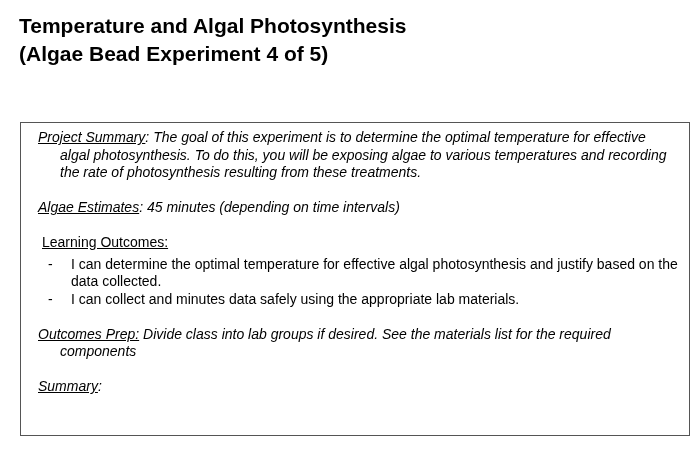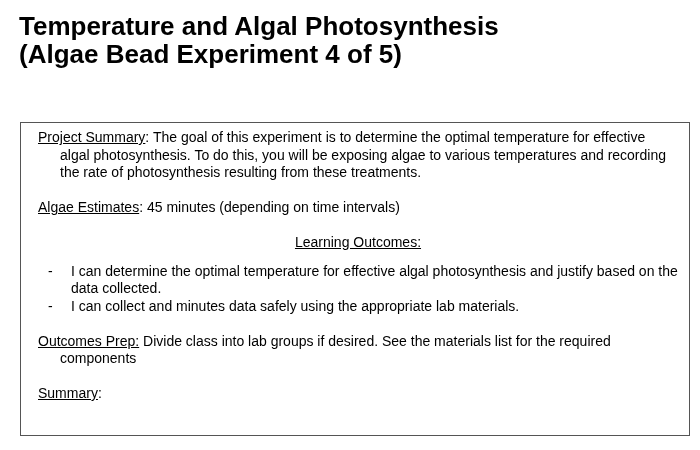--- a/index.html
+++ b/index.html
@@ -2,36 +2,36 @@
 <html><head>
 <meta charset="utf-8">
 <style>
   html, body { margin: 0; padding: 0; }
   body {
     width: 700px; height: 450px; background: #ffffff; position: relative; overflow: hidden;
     font-family: "Liberation Sans", sans-serif; color: #000;
   }
   .title {
     position: absolute; left: 19px; top: 12px;
-    font-size: 26px; font-weight: bold; line-height: 28px; margin: 0;
+    font-size: 21px; font-weight: bold; line-height: 28px; margin: 0;
   }
   .box {
     position: absolute; left: 20px; top: 122px; width: 670px; height: 314px;
     border: 1px solid #555; box-sizing: border-box;
   }
   .content {
     position: absolute; left: 38px; top: 129px; width: 640px;
     font-size: 14px; line-height: 17.5px;
   }
-  .para { margin: 0 0 17.5px 0; padding-left: 22px; text-indent: -22px; }
+  .para { margin: 0 0 17.5px 0; padding-left: 22px; text-indent: -22px; font-style: italic; }
   .label { text-decoration: underline; }
   ul.outcomes { list-style: none; margin: 0 0 17.5px 0; padding: 0; }
   ul.outcomes li { position: relative; padding-left: 33px; }
   ul.outcomes li .dash { position: absolute; left: 10px; top: 0; }
-  .head { margin: 11px; text-align: center; }
+  .head { margin: 4px; }
 </style>
 </head>
 <body>
 
 <h1 class="title">
   <span>Temperature and Algal Photosynthesis</span><br>
   <span>(Algae Bead Experiment 4 of 5)</span>
 </h1>
 
 <div class="box"></div>

